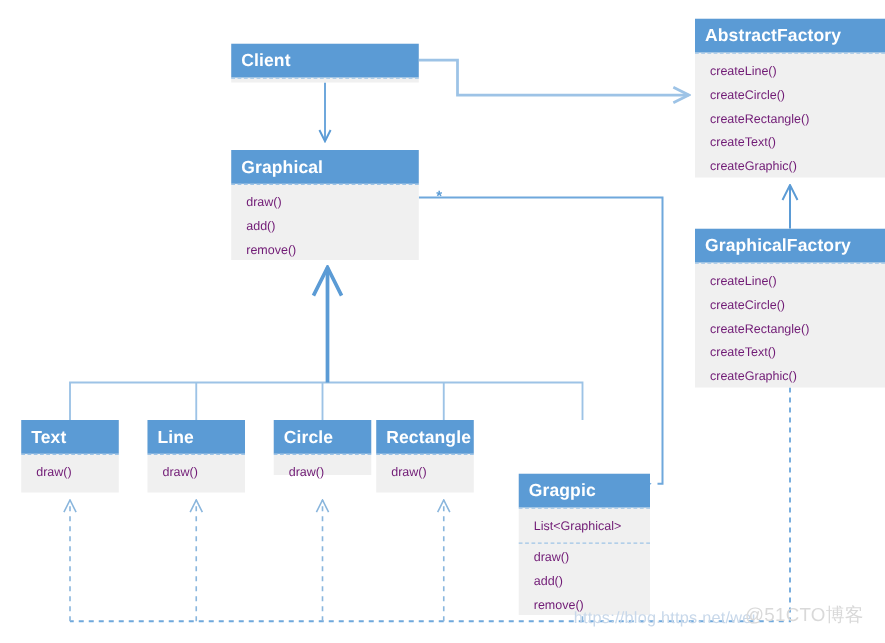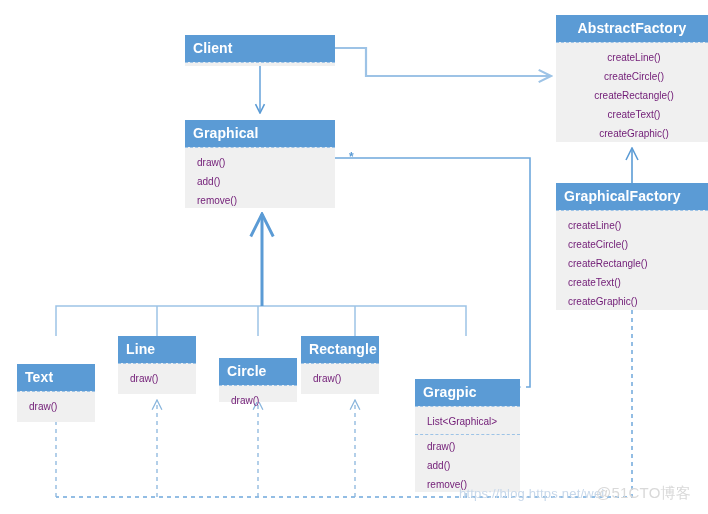--- a/index.html
+++ b/index.html
@@ -158,21 +158,21 @@
     <div class="uml-header">Graphical</div>
     <div class="uml-body">
       <div class="uml-section">
         <div class="uml-member">draw()</div>
         <div class="uml-member">add()</div>
         <div class="uml-member">remove()</div>
       </div>
     </div>
   </div>
 
-  <div class="uml-class" style="left:556px; top:15px; width:152px; height:127px;text-align:center;">
+  <div class="uml-class" style="left:556px; top:15px; width:152px; height:127px;">
     <div class="uml-header">AbstractFactory</div>
     <div class="uml-body">
       <div class="uml-section">
         <div class="uml-member">createLine()</div>
         <div class="uml-member">createCircle()</div>
         <div class="uml-member">createRectangle()</div>
         <div class="uml-member">createText()</div>
         <div class="uml-member">createGraphic()</div>
       </div>
     </div>
@@ -184,39 +184,39 @@
       <div class="uml-section">
         <div class="uml-member">createLine()</div>
         <div class="uml-member">createCircle()</div>
         <div class="uml-member">createRectangle()</div>
         <div class="uml-member">createText()</div>
         <div class="uml-member">createGraphic()</div>
       </div>
     </div>
   </div>
 
-  <div class="uml-class" style="left:17px; top:336px; width:78px; height:58px;margin-top:28px;">
+  <div class="uml-class" style="left:17px; top:336px; width:78px; height:58px;">
     <div class="uml-header">Text</div>
     <div class="uml-body">
       <div class="uml-section">
         <div class="uml-member">draw()</div>
       </div>
     </div>
   </div>
 
   <div class="uml-class" style="left:118px; top:336px; width:78px; height:58px;">
     <div class="uml-header">Line</div>
     <div class="uml-body">
       <div class="uml-section">
         <div class="uml-member">draw()</div>
       </div>
     </div>
   </div>
 
-  <div class="uml-class" style="left:219px; top:336px; width:78px; height:44px;margin-top:22px;">
+  <div class="uml-class" style="left:219px; top:336px; width:78px; height:44px;">
     <div class="uml-header">Circle</div>
     <div class="uml-body">
       <div class="uml-section">
         <div class="uml-member">draw()</div>
       </div>
     </div>
   </div>
 
   <div class="uml-class" style="left:301px; top:336px; width:78px; height:58px;">
     <div class="uml-header">Rectangle</div>

